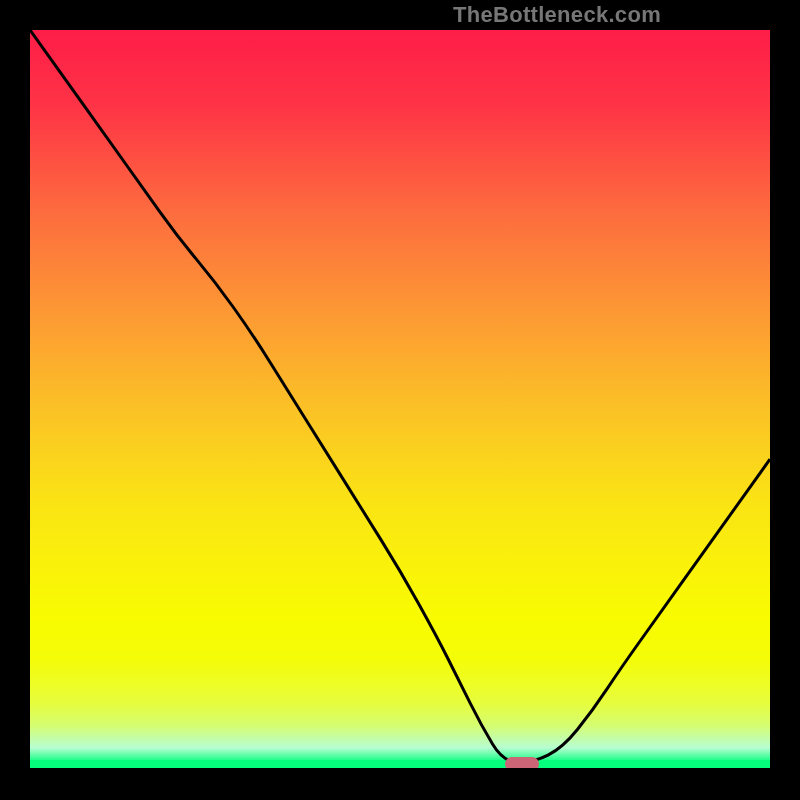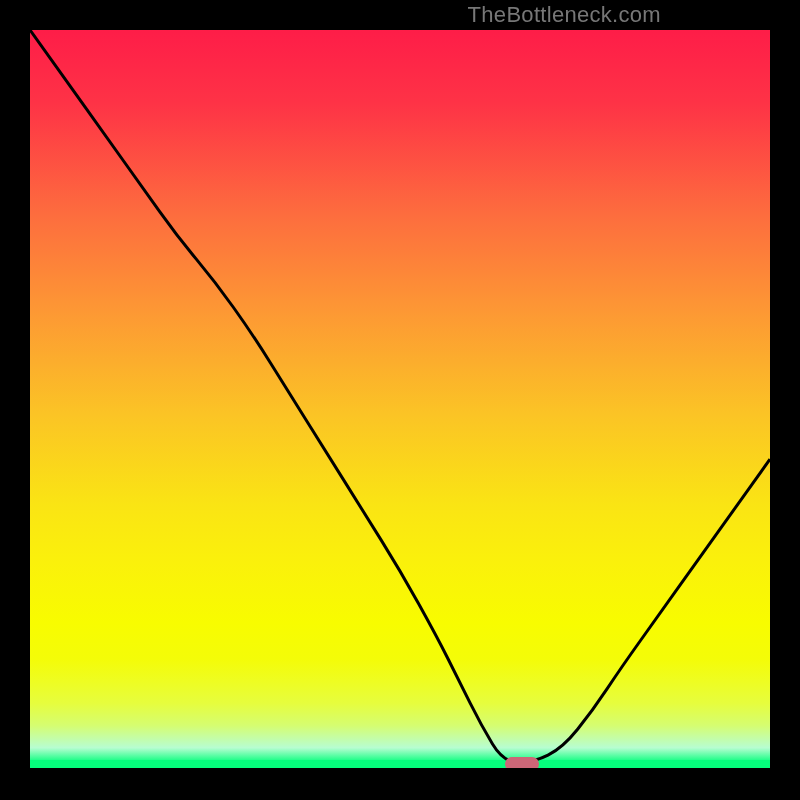--- a/index.html
+++ b/index.html
@@ -9,20 +9,21 @@
     height: 800px;
     background: #000;
     font-family: Arial, Helvetica, sans-serif;
     overflow: hidden;
   }
   .page {
     position: relative;
     width: 671px;
     height: 800px;
     background: #000;
+    font-weight: bold;
   }
   .watermark {
     position: absolute;
     top: 2px;
     right: 10px;
     color: #777;
     font-size: 22px;
     letter-spacing: 0.3px;
     z-index: 20;
   }

